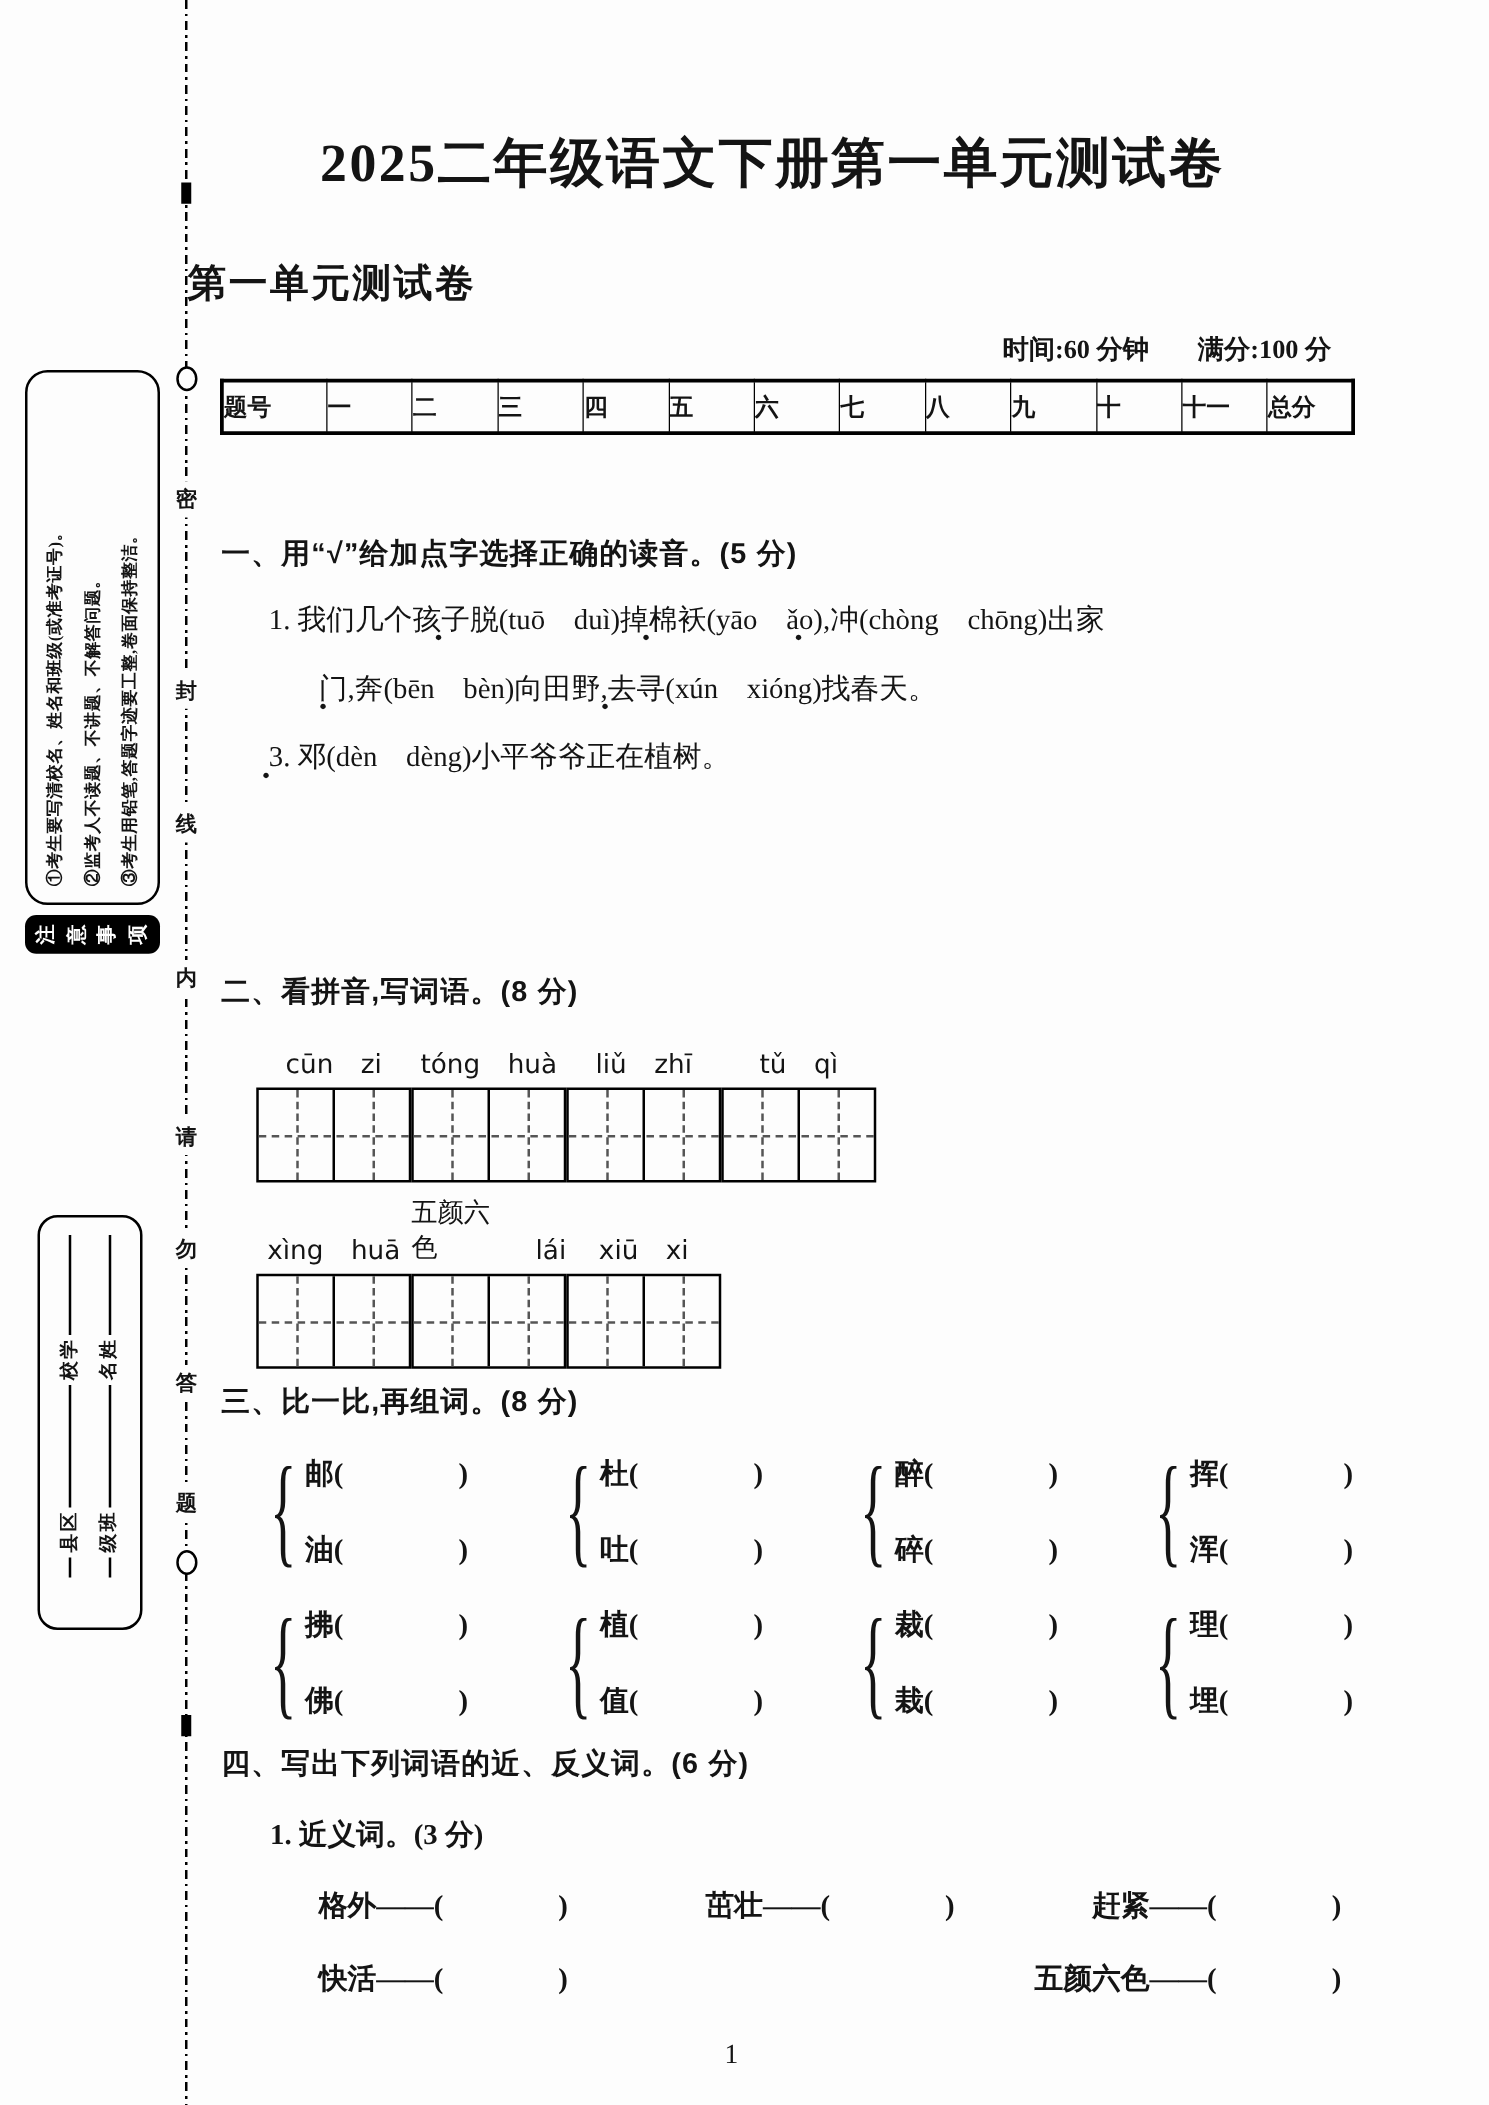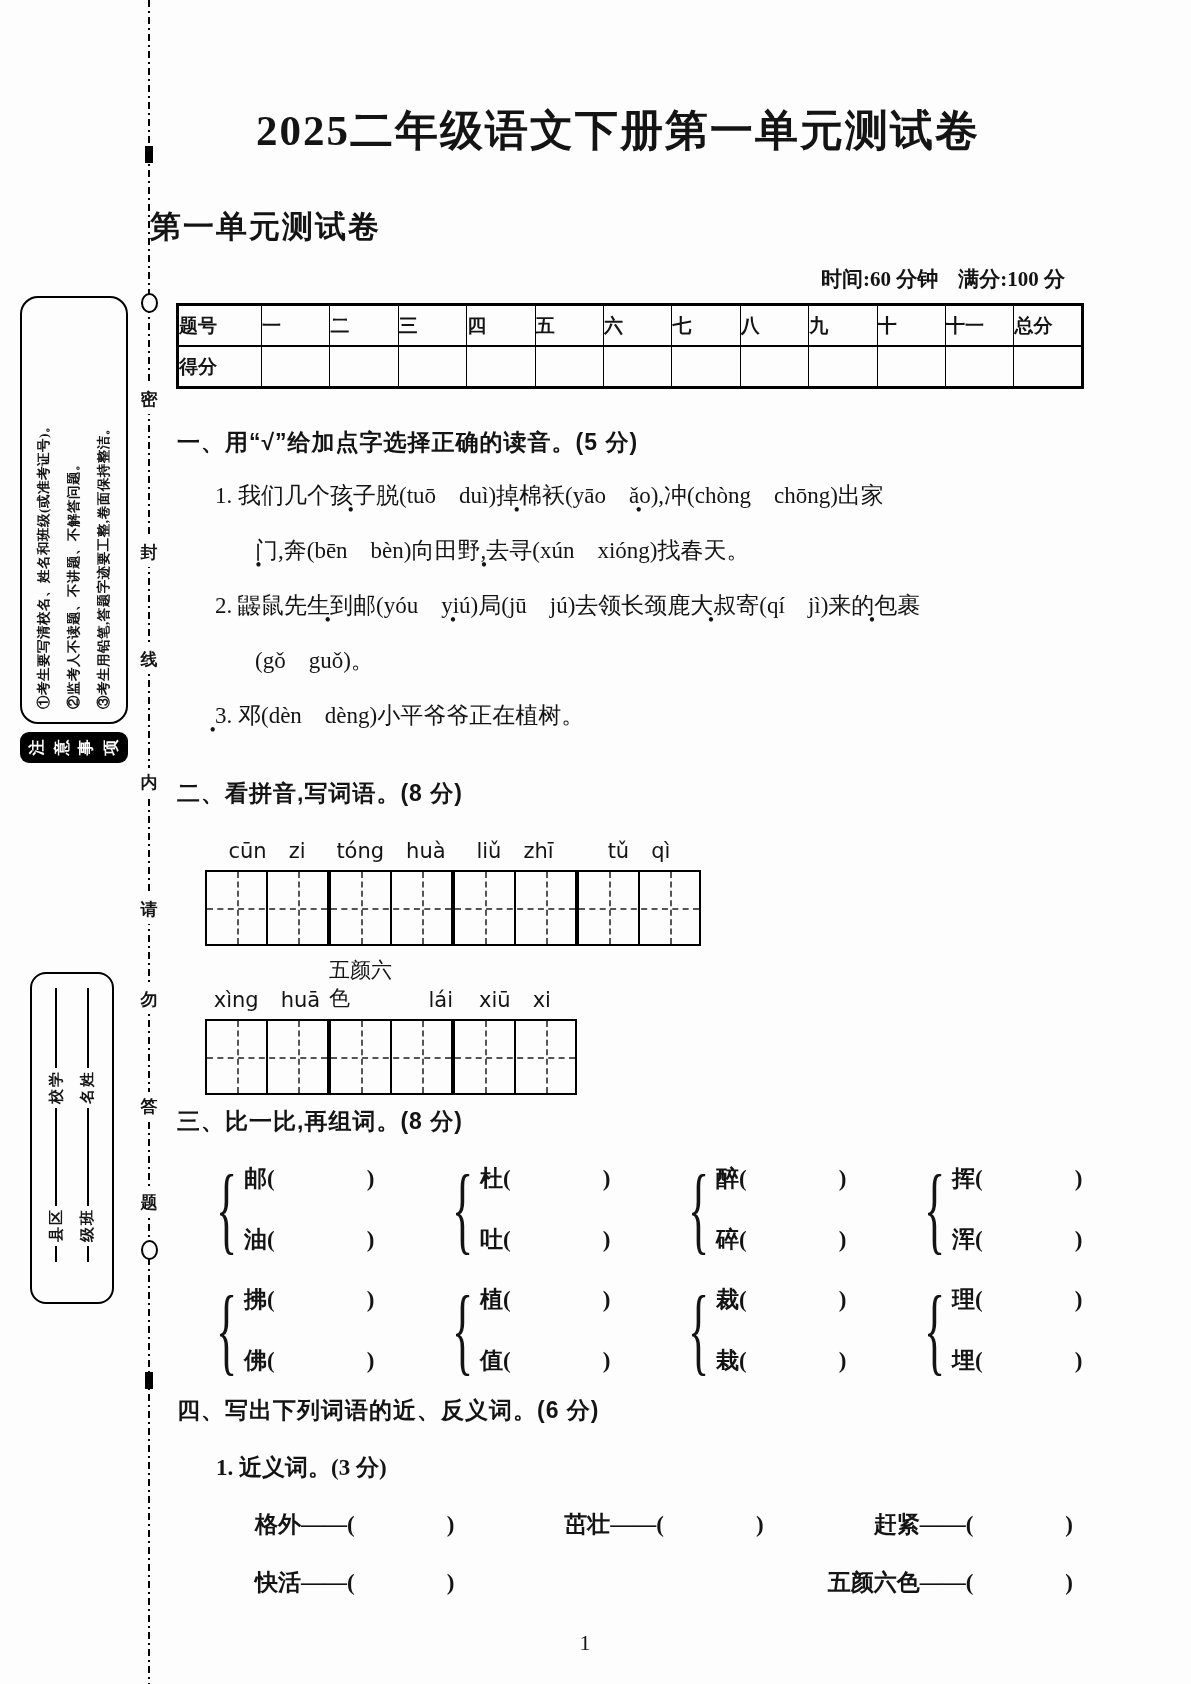--- a/index.html
+++ b/index.html
@@ -26,21 +26,21 @@
   .f-line{width:2px;background:#000;}
   .f-line-a{height:80px;}
   .f-line-b{height:98px;}
   .f-line-c{height:16px;}
   .f-label{margin:3px 0;}
   .f-label span{display:block;transform:rotate(-90deg);font-size:15px;font-weight:700;line-height:17px;}
   
   .title{position:absolute;top:102px;left:150px;right:105px;text-align:center;font-size:43px;font-weight:900;letter-spacing:2px;}
   .subtitle{position:absolute;top:206px;left:150px;right:105px;text-align:left;font-size:31px;font-weight:900;letter-spacing:2px;}
   .meta{position:absolute;top:265px;left:150px;width:915px;text-align:right;font-size:21px;font-weight:700;}
-  .meta span + span{margin-left:20px;}
+  .meta span + span{margin-left:39px;}
   
   .score-table{position:absolute;top:303px;left:176px;width:908px;border-collapse:collapse;table-layout:fixed;border:3px solid #000;}
   .score-table td{border:1.5px solid #000;height:39px;text-align:left;font-size:19px;font-weight:600;padding:0;}
   .score-table tr:first-child td{border-bottom:2.5px solid #000;}
   
   .sec-h{position:absolute;left:177px;font-size:23px;font-weight:800;letter-spacing:1px;font-family:"Liberation Sans","DejaVu Sans",sans-serif;}
   .sub-h{position:absolute;left:216px;top:1452px;font-size:23px;font-weight:600;}
   
   .s1-items{position:absolute;left:177px;top:468px;width:915px;font-size:23px;line-height:55px;font-weight:500;}
   .q-item{margin:0;padding-left:78px;text-indent:-40px;white-space:nowrap;}
@@ -148,42 +148,26 @@
         <td>四</td>
         <td>五</td>
         <td>六</td>
         <td>七</td>
         <td>八</td>
         <td>九</td>
         <td>十</td>
         <td>十一</td>
         <td>总分</td>
       </tr>
-  <tr>
-    <td>得分</td>
-  <td></td>
-        <td></td>
-        <td></td>
-        <td></td>
-        <td></td>
-        <td></td>
-        <td></td>
-        <td></td>
-        <td></td>
-        <td></td>
-        <td></td>
-        <td></td>
-      </tr>
 </tbody>
   </table>
 
 <div class="sec-h" style="top:427px;">一、用“√”给加点字选择正确的读音。(5 分)</div>
 <div class="s1-items">
     <p class="q-item"><span>1. 我们几个孩子</span><span class="dotted">脱</span><span>(tuō　duì)掉棉</span><span class="dotted">袄</span><span>(yāo　ǎo),</span><span class="dotted">冲</span><span>(chòng　chōng)出家</span><br><span>门,</span><span class="dotted">奔</span><span>(bēn　bèn)向田野,去</span><span class="dotted">寻</span><span>(xún　xióng)找春天。</span></p>
-    <p class="q-item"><span>2. 鼹鼠先生到</span><span class="dotted">邮</span><span>(yóu　yiú)</span><span class="dotted">局</span><span>(jū　jú)去领长颈鹿大叔</span><span class="dotted">寄</span><span>(qí　jì)来的包</span><span class="dotted">裹</span><br><span>(gǒ　guǒ)。</span></p>
     <p class="q-item"><span>3. </span><span class="dotted">邓</span><span>(dèn　dèng)小平爷爷正在植树。</span></p>
   </div>
 
 <div class="sec-h" style="top:778px;">二、看拼音,写词语。(8 分)</div>
 <div class="py-area">
     <div class="py-row">
       <div class="py-block">
         <div class="py-label">
           <span>cūn</span>
           <span>zi</span>

